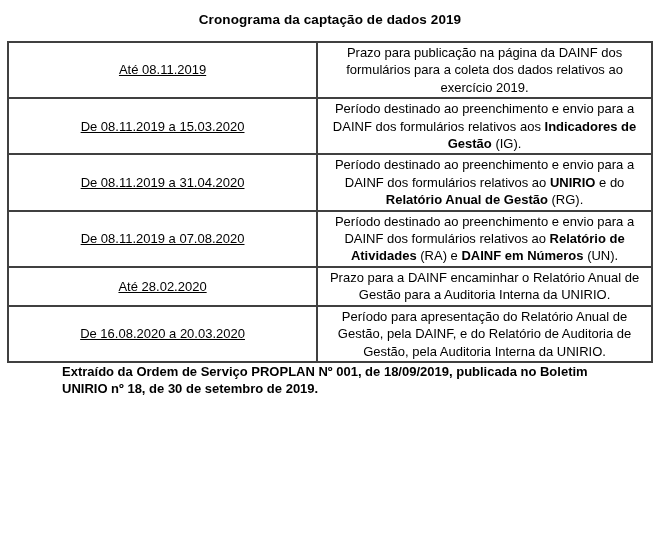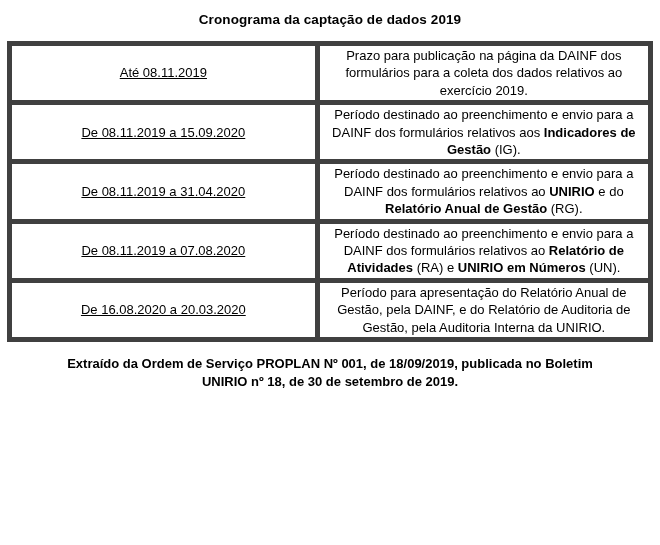--- a/index.html
+++ b/index.html
@@ -22,68 +22,71 @@
     font-weight: bold;
     margin-bottom: 14px;
     letter-spacing: 0.1px;
   }
   table.schedule {
     width: 100%;
     border-collapse: collapse;
     table-layout: fixed;
   }
   table.schedule td {
-    border: 5px solid #404040;
+    border: 2px solid #404040;
     font-size: 13px;
     line-height: 17.4px;
     text-align: center;
     vertical-align: middle;
     padding: 1px 6px;
   }
   td.period-cell {
     width: 48%;
     text-decoration: underline;
   }
   td.desc-cell {
     width: 52%;
   }
   .bold {
     font-weight: bold;
   }
   .footer-note {
-    margin-top: 13px;
-    text-align: center;
+    text-align: left;
     font-size: 13px;
     font-weight: bold;
     line-height: 17.5px;
     padding: 0 55px;
   }
 </style>
 </head>
 <body>
 
 <div class="page">
   <div class="title">Cronograma da captação de dados 2019</div>
   <table class="schedule">
     <tbody>
         <tr>
           <td class="period-cell">Até 08.11.2019</td>
           <td class="desc-cell"><span>Prazo para publicação na página da DAINF dos formulários para a coleta dos dados relativos ao exercício 2019.</span></td>
         </tr>
         <tr>
-          <td class="period-cell">De 08.11.2019 a 15.09.2020</td>
+          <td class="period-cell">De 08.11.2019 a 15.03.2020</td>
           <td class="desc-cell"><span>Período destinado ao preenchimento e envio para a DAINF dos formulários relativos aos </span><span class="bold">Indicadores de Gestão</span><span> (IG).</span></td>
         </tr>
         <tr>
           <td class="period-cell">De 08.11.2019 a 31.04.2020</td>
           <td class="desc-cell"><span>Período destinado ao preenchimento e envio para a DAINF dos formulários relativos ao </span><span class="bold">UNIRIO</span><span> e do </span><span class="bold">Relatório Anual de Gestão</span><span> (RG).</span></td>
         </tr>
         <tr>
           <td class="period-cell">De 08.11.2019 a 07.08.2020</td>
-          <td class="desc-cell"><span>Período destinado ao preenchimento e envio para a DAINF dos formulários relativos ao </span><span class="bold">Relatório de Atividades</span><span> (RA) e </span><span class="bold">UNIRIO em Números</span><span> (UN).</span></td>
+          <td class="desc-cell"><span>Período destinado ao preenchimento e envio para a DAINF dos formulários relativos ao </span><span class="bold">Relatório de Atividades</span><span> (RA) e </span><span class="bold">DAINF em Números</span><span> (UN).</span></td>
+        </tr>
+        <tr>
+          <td class="period-cell">Até 28.02.2020</td>
+          <td class="desc-cell"><span>Prazo para a DAINF encaminhar o Relatório Anual de Gestão para a Auditoria Interna da UNIRIO.</span></td>
         </tr>
         <tr>
           <td class="period-cell">De 16.08.2020 a 20.03.2020</td>
           <td class="desc-cell"><span>Período para apresentação do Relatório Anual de Gestão, pela DAINF, e do Relatório de Auditoria de Gestão, pela Auditoria Interna da UNIRIO.</span></td>
         </tr>
       </tbody>
   </table>
   <div class="footer-note">Extraído da Ordem de Serviço PROPLAN Nº 001, de 18/09/2019, publicada no Boletim UNIRIO nº 18, de 30 de setembro de 2019.</div>
 </div>
 

